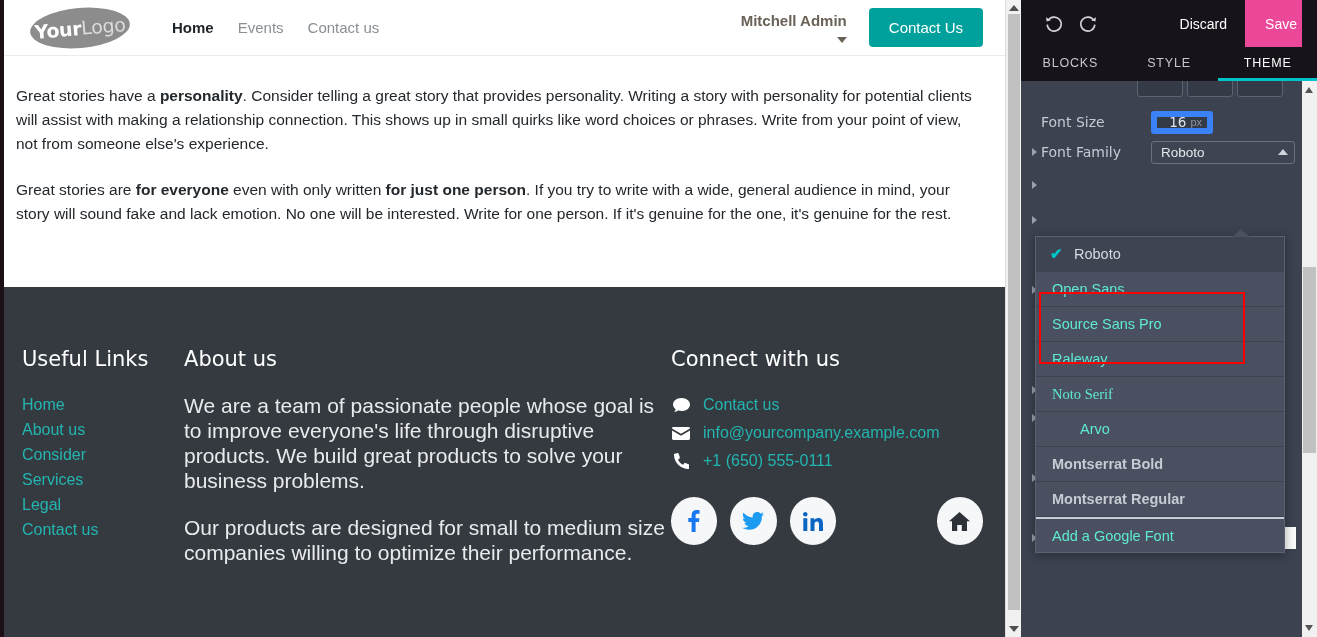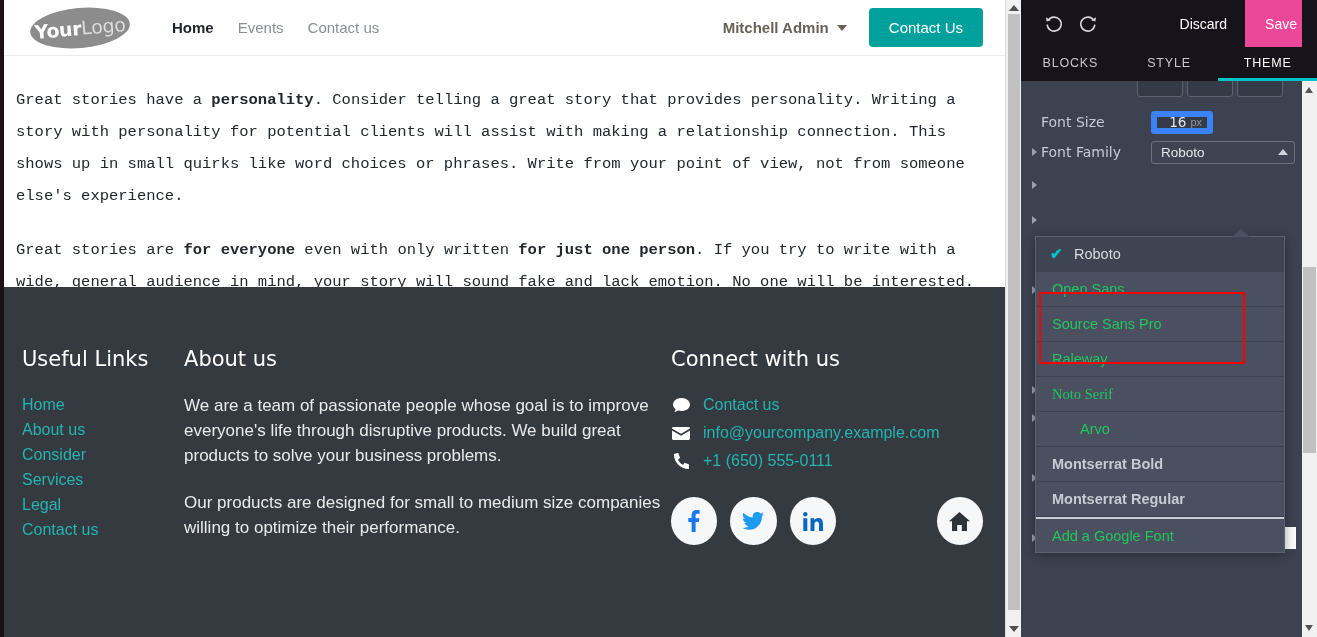--- a/index.html
+++ b/index.html
@@ -49,57 +49,57 @@
     font-family: "DejaVu Sans", sans-serif;
   }
   .logo-text b { font-weight: bold; }
   .logo-text span.light { color: #dcdcdc; font-weight: normal; }
   .nav { display: flex; align-items: center; gap: 24px; margin-left: 42px; }
   .nav a { font-size: 15px; text-decoration: none; color: #8a8f94; }
   .nav a.active { color: #1f2428; font-weight: bold; }
   .header-right { margin-left: auto; display: flex; align-items: center; gap: 22px; }
   .user-menu {
     font-size: 15px; font-weight: bold; color: #6b6257;
-    display: flex; align-items: center; gap: 8px; cursor: pointer;
+    display: flex; align-items: flex-end; gap: 8px; cursor: pointer; flex-direction: column;
   }
   .caret-down {
     width: 0; height: 0; border-left: 5px solid transparent;
     border-right: 5px solid transparent; border-top: 6px solid #6b6257;
   }
   .btn-contact {
     background: #00a09d; color: #fff; border: none;
     font-size: 15px; padding: 11px 20px; border-radius: 4px; cursor: pointer;
     font-family: "Liberation Sans", sans-serif;
   }
   
   .site-body { padding: 28px 26px 0 16px; background: #fff; }
   .site-body p {
-    font-size: 15.5px; line-height: 32px; color: #23282d;
-    margin-bottom: 22px; font-family: Liberation Mono, monospace;
+    font-size: 15.5px; line-height: 24px; color: #23282d;
+    margin-bottom: 22px; font-family: Liberation Sans, sans-serif;
   }
   .site-body p b { font-weight: bold; }
   
   .site-footer {
     position: absolute; left: 0; top: 287px; width: 1005px; height: 350px;
     background: #343a40; color: #fff;
     padding: 60px 0 0 0;
   }
   .footer-cols { display: flex; padding: 0 22px; }
   .col-useful { width: 168px; padding-left: 0px; }
   .col-about  { width: 505px; }
   .col-connect{ width: 312px; }
   .f-title {
     font-size: 21px; color: #fff; margin-bottom: 22px;
     font-family: "DejaVu Sans", sans-serif; font-weight: normal;
   }
   .f-links { display: flex; flex-direction: column; gap: 1px; }
   .f-links a {
     color: #23b5b0; text-decoration: none; font-size: 16px; line-height: 24px;
   }
-  .f-para { color: #e9eaec; font-size: 17px; line-height: 25px; margin-bottom: 22px; }
+  .f-para { color: #e9eaec; font-size: 21px; line-height: 25px; margin-bottom: 22px; }
   .contact-line {
     display: flex; align-items: center; gap: 12px; margin-bottom: 4px; height: 24px;
   }
   .contact-line .ci { width: 20px; color: #ffffff; display: inline-flex; justify-content: center; }
   .contact-line a, .contact-line span.val {
     color: #23b5b0; font-size: 16px; text-decoration: none;
   }
   .socials { display: flex; align-items: center; gap: 13px; margin-top: 24px; }
   .soc {
     width: 48px; height: 48px; border-radius: 50%; background: #f6f7f8;
@@ -212,21 +212,21 @@
     background: #4a505f; border: 1px solid #5b6271; z-index: 40;
     box-shadow: 0 2px 10px rgba(0,0,0,0.35);
   }
   .dd-arrow {
     position: absolute; top: -8px; left: 196px; width: 0; height: 0;
     border-left: 9px solid transparent; border-right: 9px solid transparent;
     border-bottom: 8px solid #4a505f;
   }
   .dd-item {
     height: 35px; display: flex; align-items: center; padding-left: 16px;
-    color: #22c55e; font-size: 14.5px; border-bottom: 1px solid #3c4250;
+    color: #5eead4; font-size: 14.5px; border-bottom: 1px solid #3c4250;
     cursor: pointer; position: relative;
   }
   .dd-item.selected { background: #3e4452; color: #d6dae1; }
   .dd-item .check {
     position: absolute; left: 14px; color: #00c4cc; font-size: 15px; font-weight: bold;
   }
   .dd-item.selected .dd-label { padding-left: 22px; }
   .dd-item.hl { font-weight: bold; color: #c6cbd4; }
   .dd-item.f-roboto  { font-family: "Liberation Sans", sans-serif; }
   .dd-item.f-serif   { font-family: "Liberation Serif", serif; }

